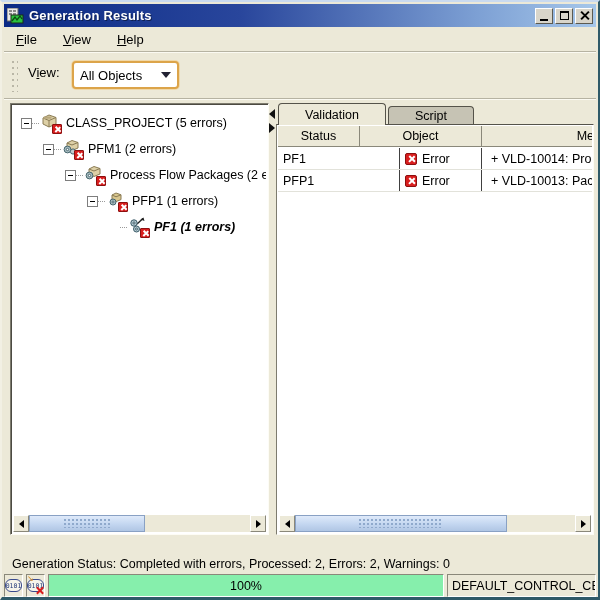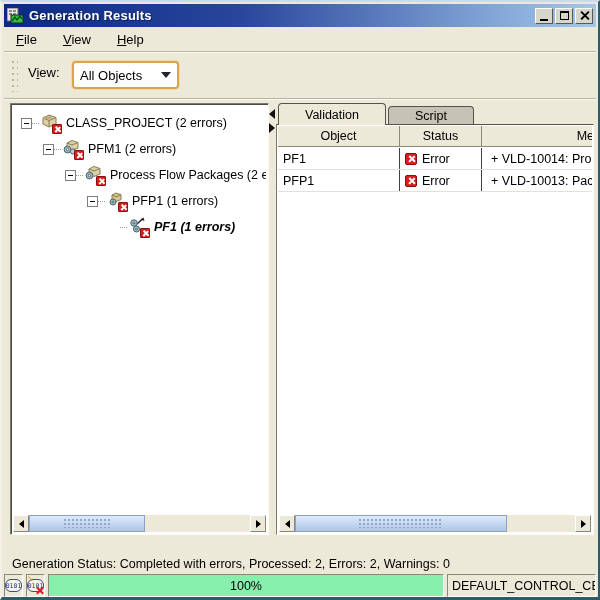--- a/index.html
+++ b/index.html
@@ -187,21 +187,21 @@
           <span class="stub"></span>
         <span class="ticon">
           <svg viewBox="0 0 18 16" width="20" height="16">
               <path d="M3 5 L9 2 L16 4.5 L16 11 L9 14 L3 11 Z" fill="#ddd0a6" stroke="#8a7b54"></path>
               <path d="M3 5 L9 7.5 L16 4.5" fill="none" stroke="#8a7b54"></path>
               <path d="M9 7.5 L9 14" stroke="#8a7b54" fill="none"></path>
               <rect x="5" y="3.4" width="8" height="2.4" fill="#b8a87c" transform="skewX(-18)"></rect>
             </svg>
           <span class="badge"></span>
         </span>
-        <span class="tlabel">CLASS_PROJECT (2 errors)</span>
+        <span class="tlabel">CLASS_PROJECT (5 errors)</span>
       </div>
 
       <div class="tree-row" style="left:30px; top:30px;">
         <span class="expander"></span>
           <span class="stub"></span>
         <span class="ticon">
           <svg viewBox="0 0 18 16" width="20" height="16">
               <path d="M5 4 L10 1.5 L16 3.5 L16 9 L10 11.5 L5 9 Z" fill="#ddd0a6" stroke="#8a7b54"></path>
               <path d="M5 4 L10 6 L16 3.5" fill="none" stroke="#8a7b54"></path>
               <circle cx="5.5" cy="10.5" r="3.4" fill="#a8bcc0" stroke="#47666e"></circle>
@@ -277,22 +277,22 @@
     <span class="sp-arrow sp-right"></span>
   </div>
 
   <div class="right-area">
     <div class="tabs">
       <span class="tab active">Validation</span>
       <span class="tab inactive">Script</span>
     </div>
     <div class="table-wrap">
       <div class="thead">
+        <span class="th th2">Status</span>
         <span class="th th1">Object</span>
-        <span class="th th2">Status</span>
         <span class="th th3">Message</span>
       </div>
       <div class="trow trow1">
         <span class="td td1">PF1</span>
         <span class="td td2">
             <span class="cell-badge"></span>
             <span>Error</span>
           </span>
         <span class="td td3">+ VLD-10014: Proces</span>
       </div>

